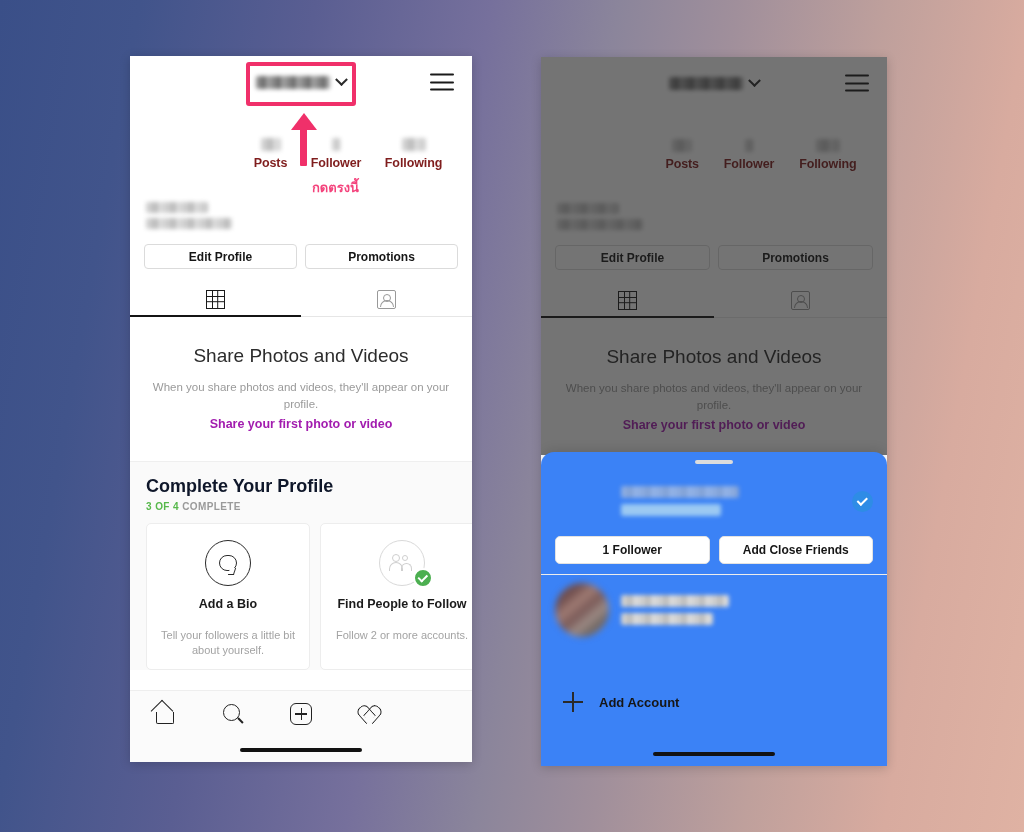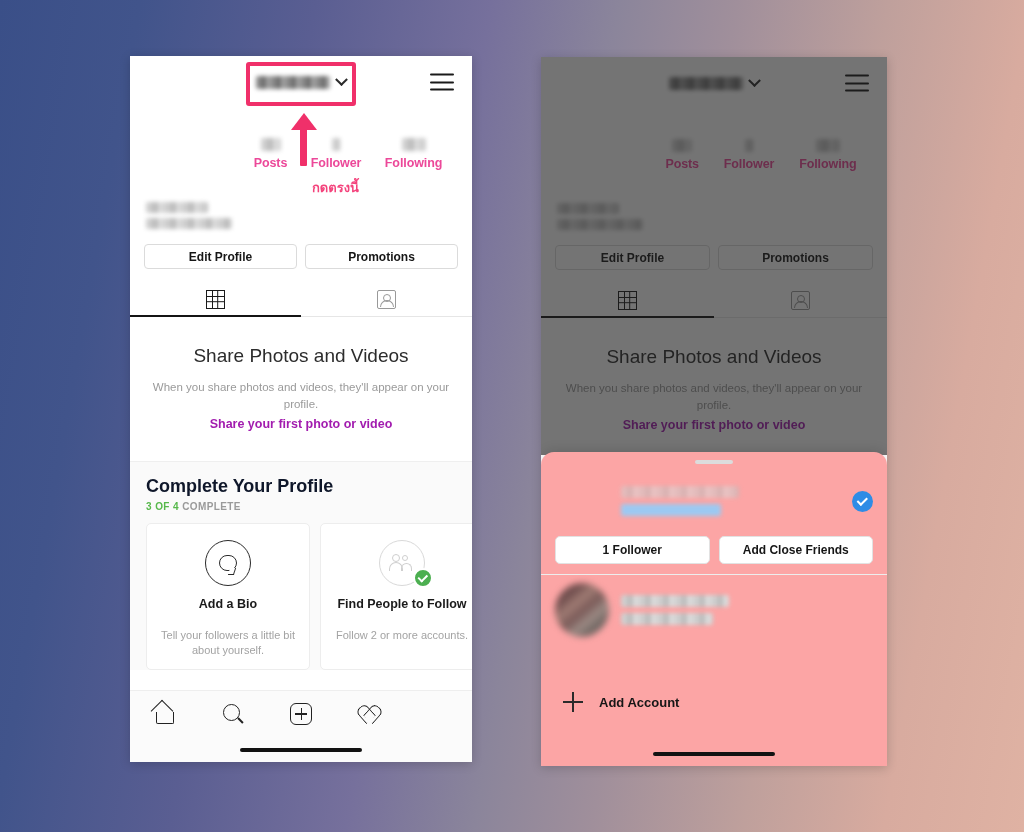--- a/index.html
+++ b/index.html
@@ -77,21 +77,21 @@
     justify-content: space-between;
   }
   .hamburger i { display:block; height: 2px; background:#1a1a1a; border-radius:1px; }
 
   .profile-row { display: flex; align-items: flex-start; padding: 2px 14px 0 14px; }
   .avatar-big { width: 88px; height: 88px; border-radius: 6px; flex: none; }
   .stats { flex: 1; display: flex; justify-content: space-around;
            align-items: flex-end; padding: 28px 4px 0 10px; }
   .stat { text-align: center; }
   .stat .num { width: 20px; height: 13px; margin: 0 auto 5px auto; border-radius:2px; }
-  .stat .lbl { font-size: 12.5px; font-weight: 700; color: #ec4899; letter-spacing:-0.1px;}
+  .stat .lbl { font-size: 12.5px; font-weight: 700; color: #7f1d1d; letter-spacing:-0.1px;}
 
   .bio-lines { padding: 4px 16px 0 16px; }
   .bio-lines div { height: 11px; border-radius: 2px; margin-bottom: 5px; }
 
   .action-row { display: flex; gap: 8px; padding: 10px 14px 0 14px; }
   .btn-outline {
     flex: 1; height: 25px; border: 1px solid #dbdbdb; border-radius: 4px;
     background: #fff; font-size: 12px; font-weight: 700; color: #161616;
     display: flex; align-items: center; justify-content: center;
   }
@@ -226,21 +226,21 @@
     line-height: 1.18; white-space: pre-line;
   }
 
   
   .dim-overlay {
     position: absolute; left: 0; right: 0; top: 0; height: 398px;
     background: rgba(30,30,30,0.62); z-index: 5; pointer-events: none;
   }
   .sheet {
     position: absolute; left: 0; right: 0; top: 395px; bottom: 0;
-    background: #fca5a5; border-radius: 13px 13px 0 0; z-index: 6;
+    background: #3b82f6; border-radius: 13px 13px 0 0; z-index: 6;
     box-shadow: 0 -2px 12px rgba(0,0,0,0.12);
   }
   .sheet-grabber { width: 38px; height: 4px; border-radius: 3px; background: #dcdcdc;
                    margin: 8px auto 0 auto; }
   .acct-row { display: flex; align-items: center; padding: 10px 14px 6px 14px; gap: 12px; }
   .acct-av { width: 54px; height: 54px; border-radius: 50%; flex: none; }
   .acct-name { flex: 1; }
   .name-line { height: 12px; border-radius: 2px; margin-bottom: 6px; }
   .blue-bar { height: 12px; width: 100px; background: #9cc9f2; border-radius: 2px;
               filter: blur(2px); }

